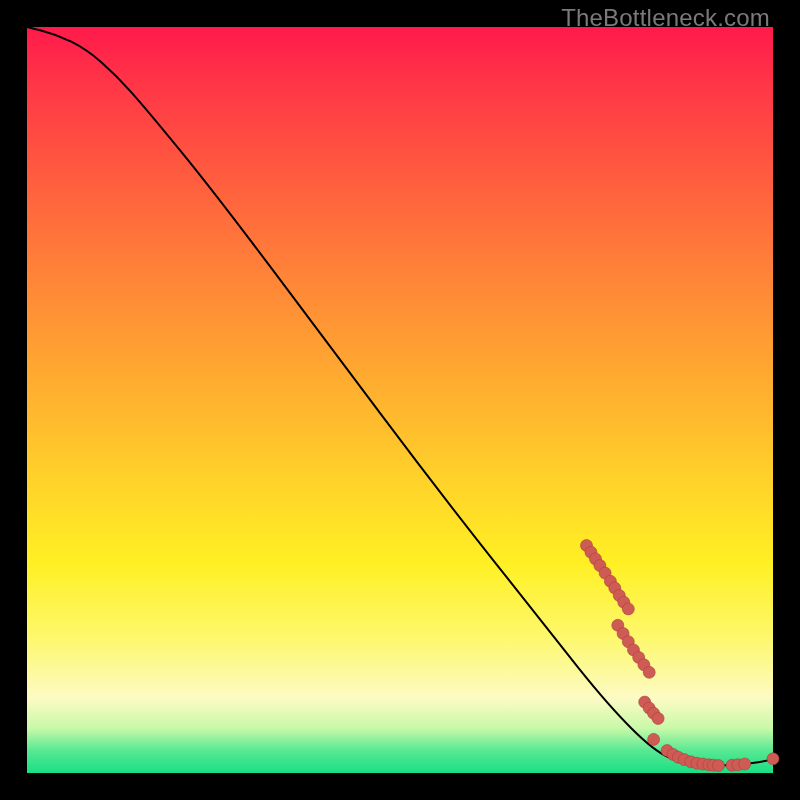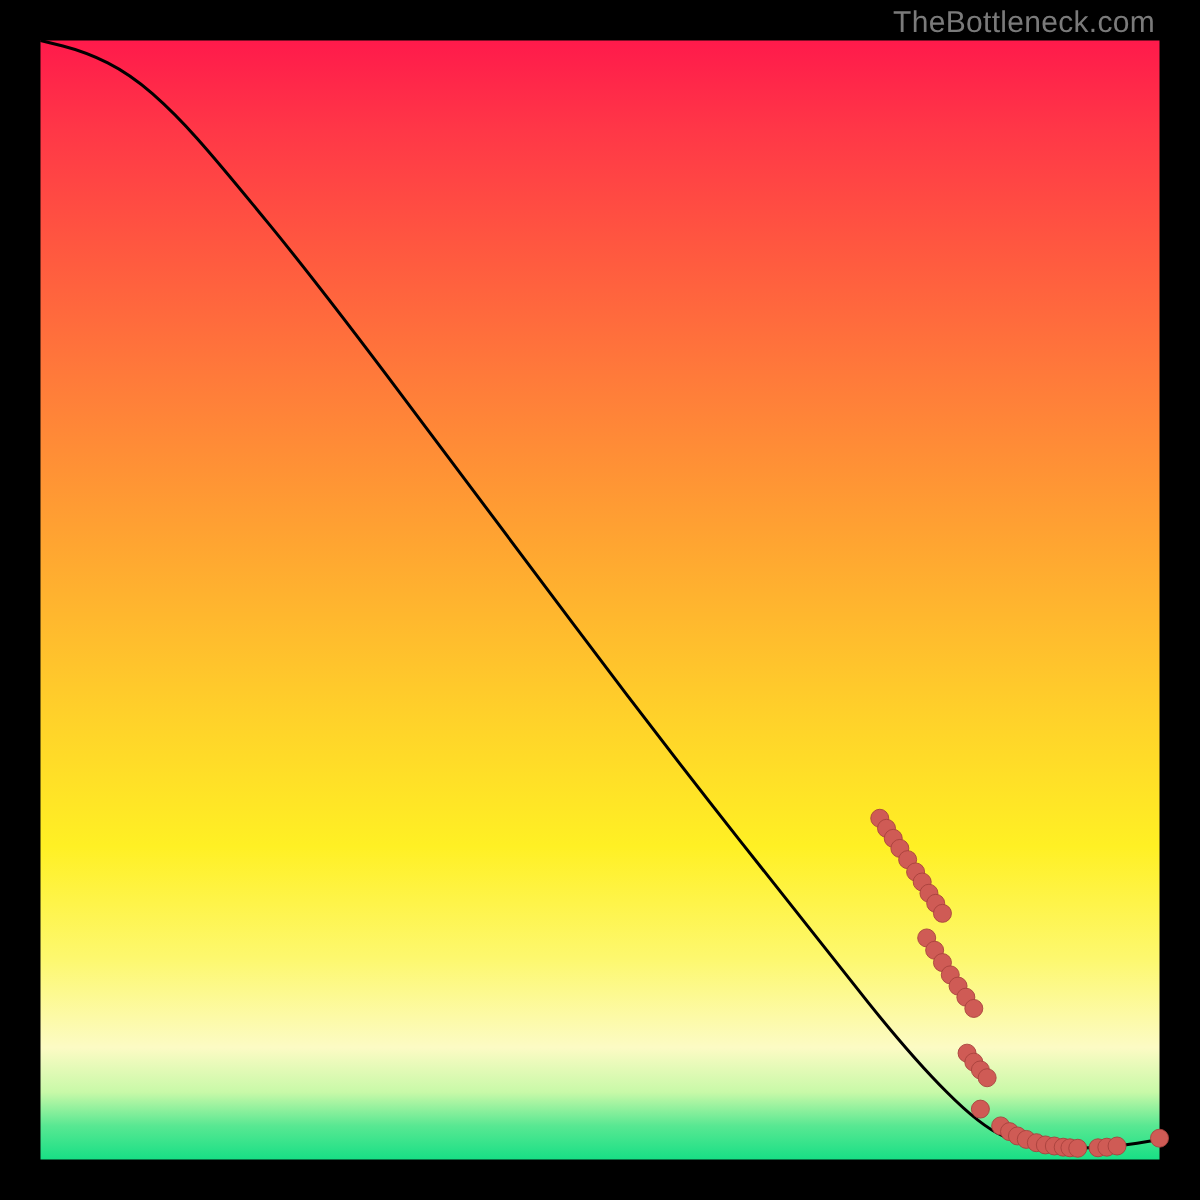--- a/index.html
+++ b/index.html
@@ -38,21 +38,21 @@
       #c8f9a8 94%,
       #58e892 97%,
       #18df85 100%
     );
   }
   .watermark {
     position: absolute;
     top: 4px;
     right: 30px;
     color: #7a7a7a;
-    font-size: 20px;
+    font-size: 24px;
     font-weight: 500;
     letter-spacing: 0.2px;
     user-select: none;
   }
   svg.curve {
     position: absolute;
     left: 0;
     top: 0;
     width: 746px;
     height: 746px;

